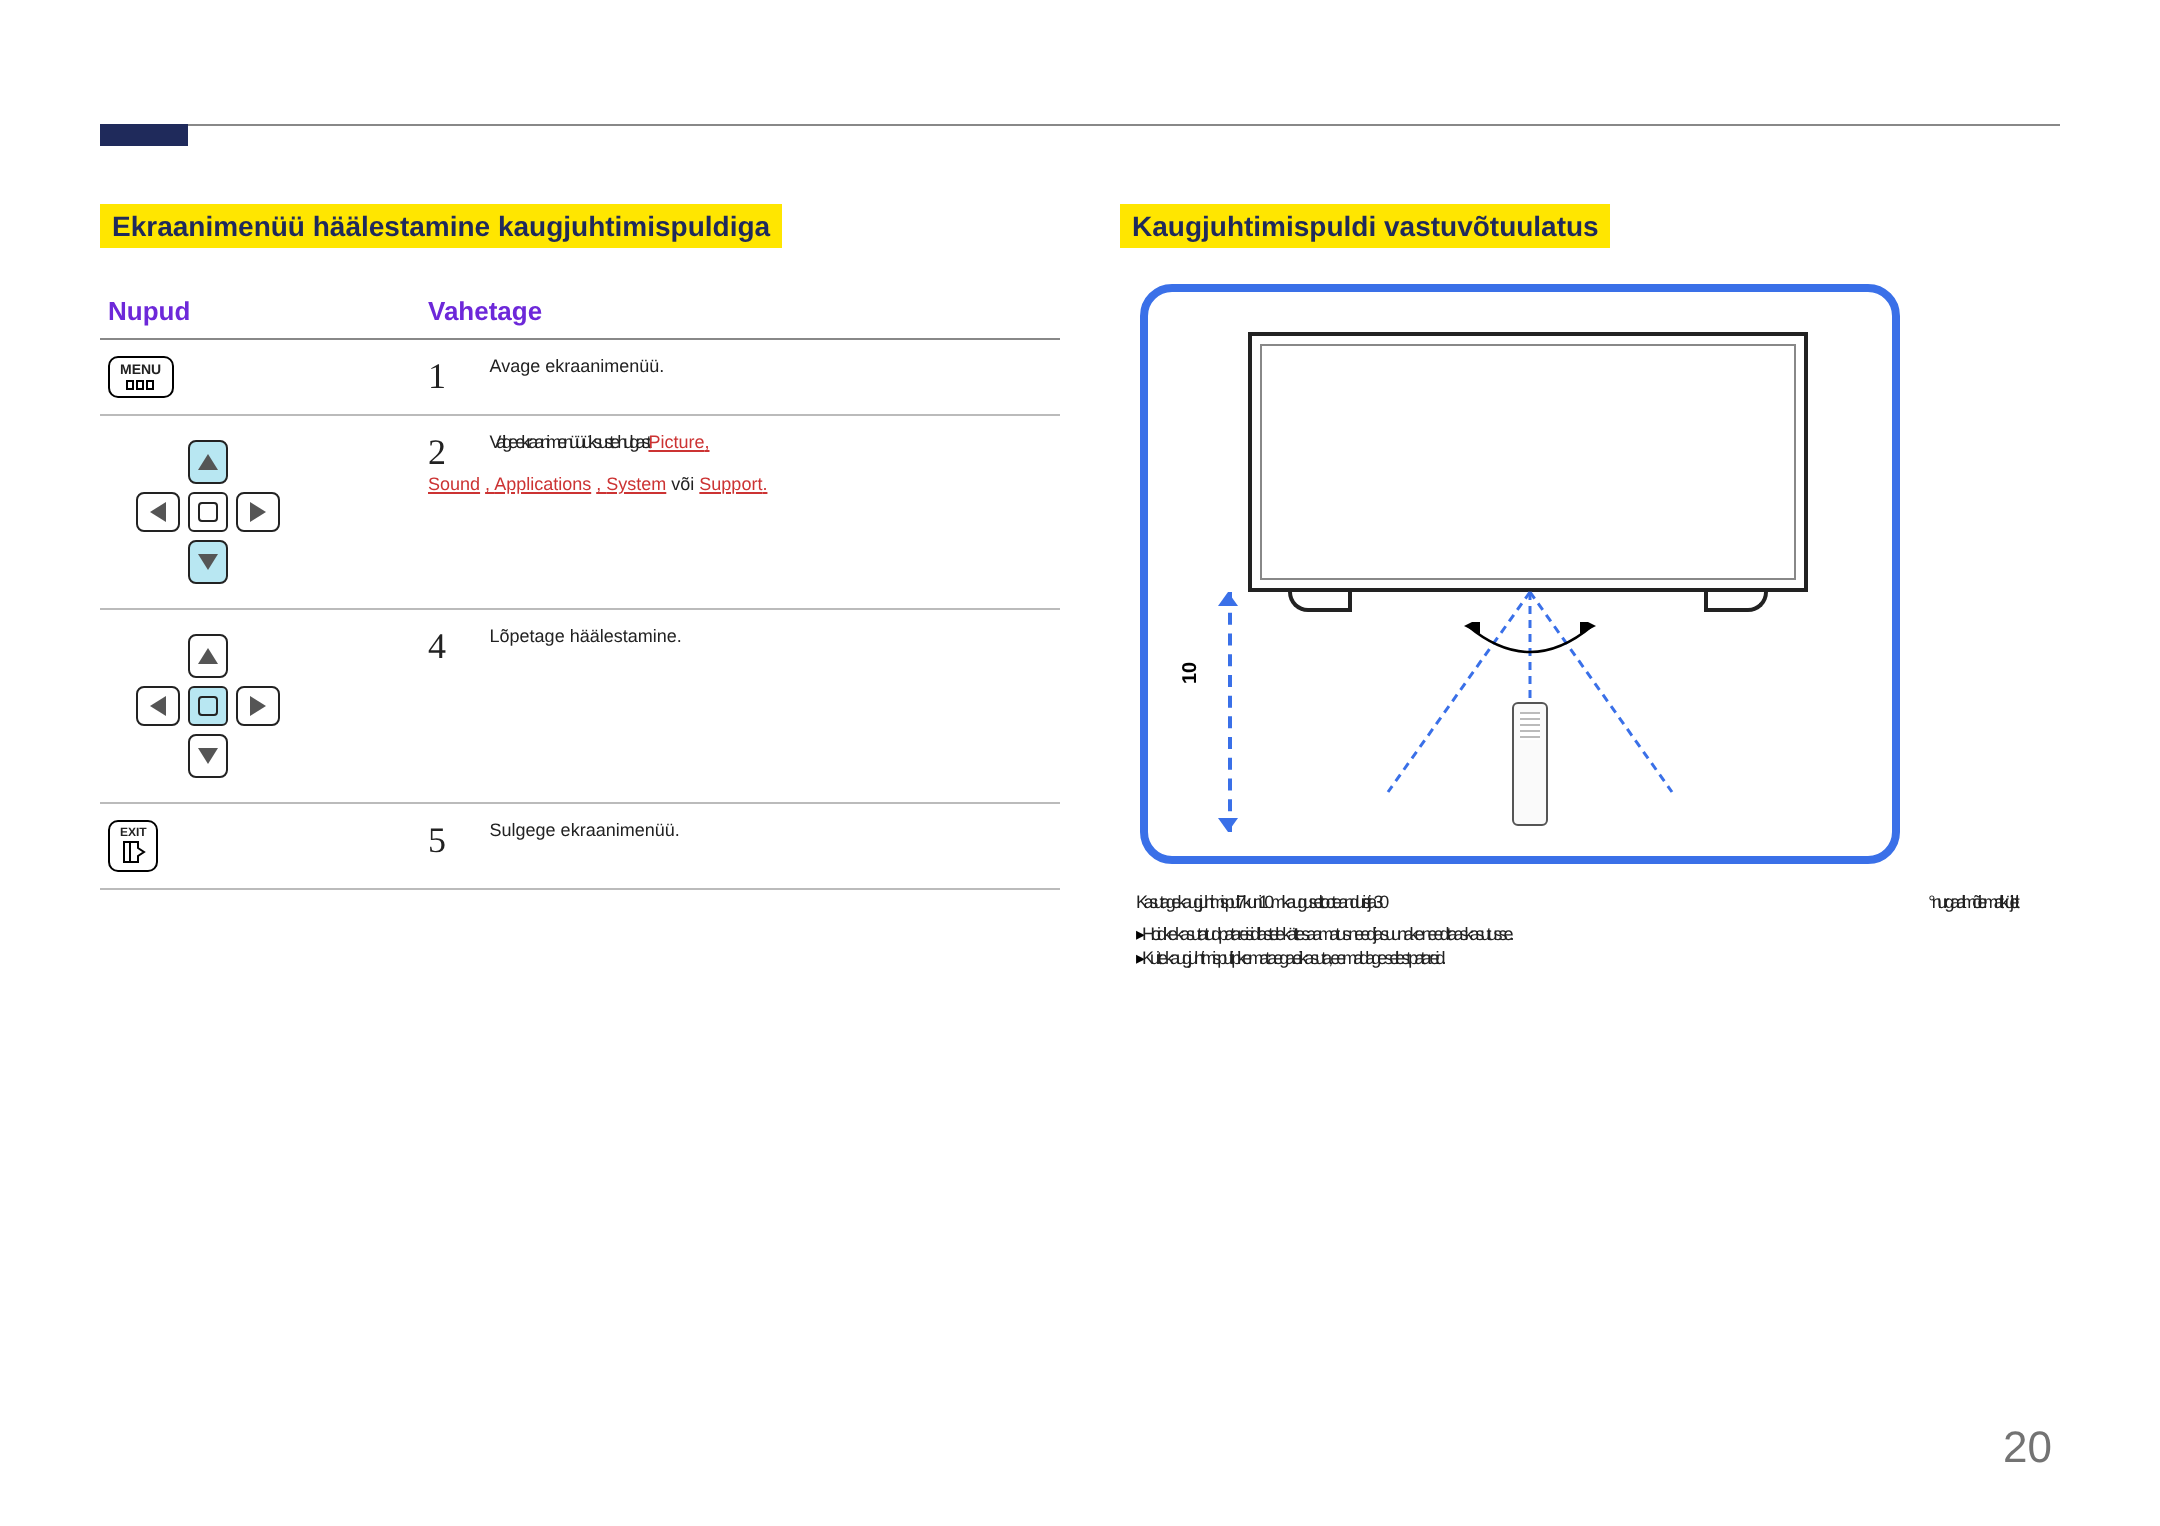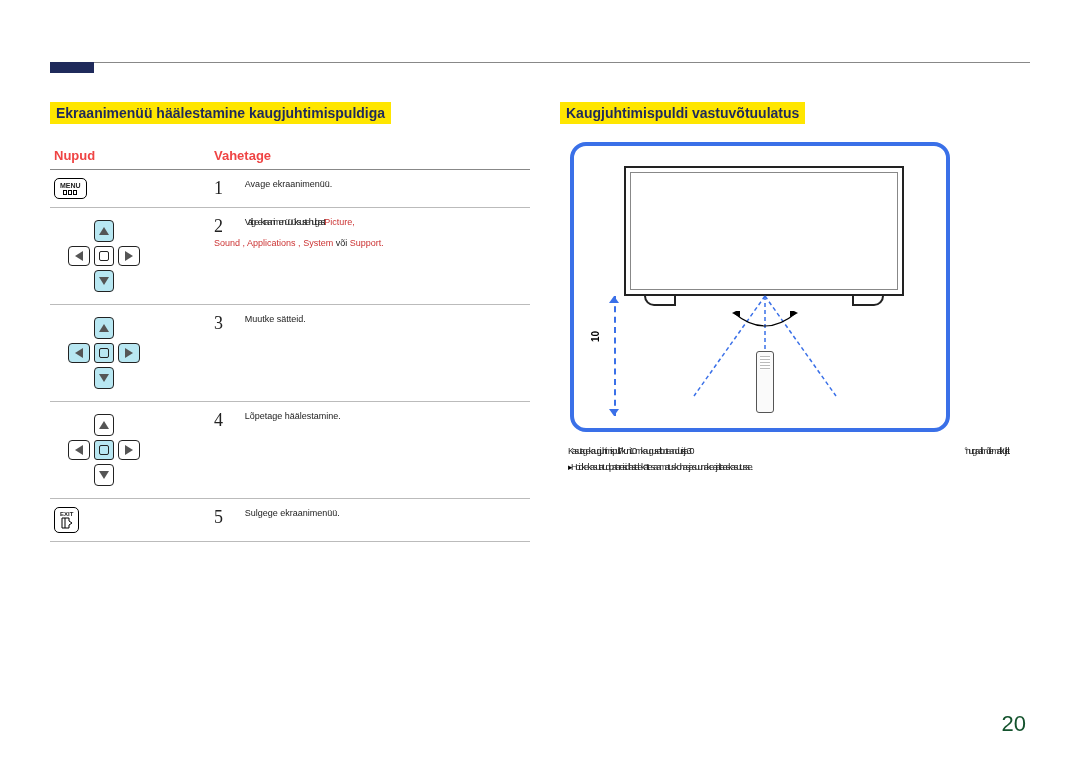--- a/index.html
+++ b/index.html
@@ -56,21 +56,21 @@
     margin-bottom: 18px;
   }
   table.procedure {
     width: 100%;
     border-collapse: collapse;
   }
   table.procedure th {
     text-align: left;
     font-size: 13px;
     font-weight: bold;
-    color: #ef4444;
+    color: #6d28d9;
     border-bottom: 1px solid #888;
     padding: 6px 4px;
   }
   table.procedure td {
     border-bottom: 1px solid #bbb;
     padding: 8px 4px;
     vertical-align: top;
   }
   .btn-col { width: 160px; }
   .step-no {
@@ -79,21 +79,21 @@
     width: 28px;
     display: inline-block;
     vertical-align: top;
   }
   .desc-body {
     display: inline;
     font-size: 9px;
     line-height: 1.3;
   }
   .desc-body .fake { letter-spacing: -2px; }
-  .red { color: #c33; font-size: 9px; }
+  .red { color: #c33; font-size: 9px; text-decoration: underline; }
   .menu-btn, .exit-btn {
     border: 1.6px solid #000;
     border-radius: 5px;
     padding: 3px 5px;
     display: inline-block;
     font-size: 7px;
     font-weight: bold;
     line-height: 1;
     text-align: center;
   }
@@ -174,21 +174,21 @@
   }
   .notes {
     margin-top: 14px; margin-left: 8px; font-size: 9px; width: 440px;
   }
   .notes .main-note { display:flex; justify-content:space-between; }
   .deg { font-size: 9px; }
   .notes ul { list-style: none; margin-top: 6px; }
   .notes li::before { content: "▸ "; color:#000; }
   .notes li { letter-spacing:-2px; font-size:9px; margin:2px 0;}
   .pagenum {
-    position: absolute; right: 54px; bottom: 26px; font-size: 22px; color: #14532d;
+    position: absolute; right: 54px; bottom: 26px; font-size: 22px; color: #737373;
   }
 </style>
 </head>
 <body>
 
 <div class="page">
   <div class="top-rule"></div>
   <div class="tab-accent"></div>
 
   <div class="left-col">
@@ -249,45 +249,20 @@
               <span class="red">, </span>
               <span class="red">Applications</span>
               <span class="red">, </span>
               <span class="red">System</span>
               <span style="font-size:9px;"> või </span>
               <span class="red">Support</span><span class="red">.</span>
             </span>
           </td>
         </tr>
 
-        <tr>
-          <td>
-            <div class="dpad hl-c">
-              <div class="arrow up hl">
-                  <div class="tri tri-up"></div>
-                </div>
-              <div class="arrow down hl">
-                  <div class="tri tri-down"></div>
-                </div>
-              <div class="arrow left hl">
-                  <div class="tri tri-left"></div>
-                </div>
-              <div class="arrow right hl">
-                  <div class="tri tri-right"></div>
-                </div>
-              <div class="center hl">
-                  <div class="ck"></div>
-                </div>
-            </div>
-          </td>
-          <td>
-            <span class="step-no">3</span>
-            <span class="desc-body fake">Muutke sätteid.</span>
-          </td>
-        </tr>
 
         <tr>
           <td>
             <div class="dpad hl-c">
               <div class="arrow up">
                   <div class="tri tri-up"></div>
                 </div>
               <div class="arrow down">
                   <div class="tri tri-down"></div>
                 </div>
@@ -351,19 +326,20 @@
       </div>
       <div class="dist-label">10</div>
     </div>
 
     <div class="notes">
       <div class="main-note">
         <span class="fake" style="letter-spacing:-2.2px;">Kasutage kaugjuhtimispulti 7 kuni 10 m kauguselt toote andurist ja 30</span>
         <span class="deg fake" style="letter-spacing:-2.2px;">° nurga all mõlemalt küljelt.</span>
       </div>
       <ul>
-        <li>Hoidke kasutatud patareisid lastele kättesaamatus kohas ja suunake ajal taaskasutusse.</li>
+        <li>Hoidke kasutatud patareisid lastele kättesaamatus need ja suunake need taaskasutusse.</li>
+        <li>Kui te kaugjuhtimispulti pikemat aega ei kasuta, eemaldage sellest patareid.</li>
       </ul>
     </div>
   </div>
 
   <div class="pagenum">20</div>
 </div>
 
 </body></html>

